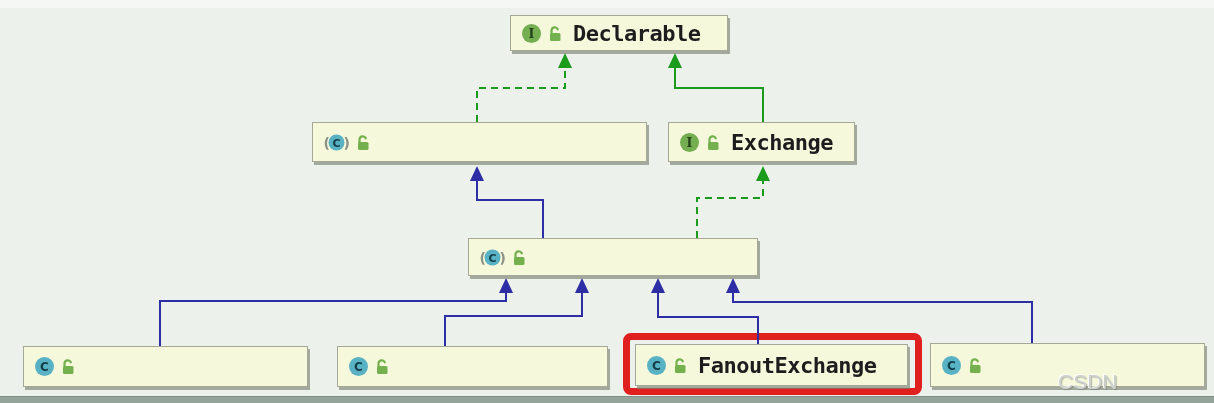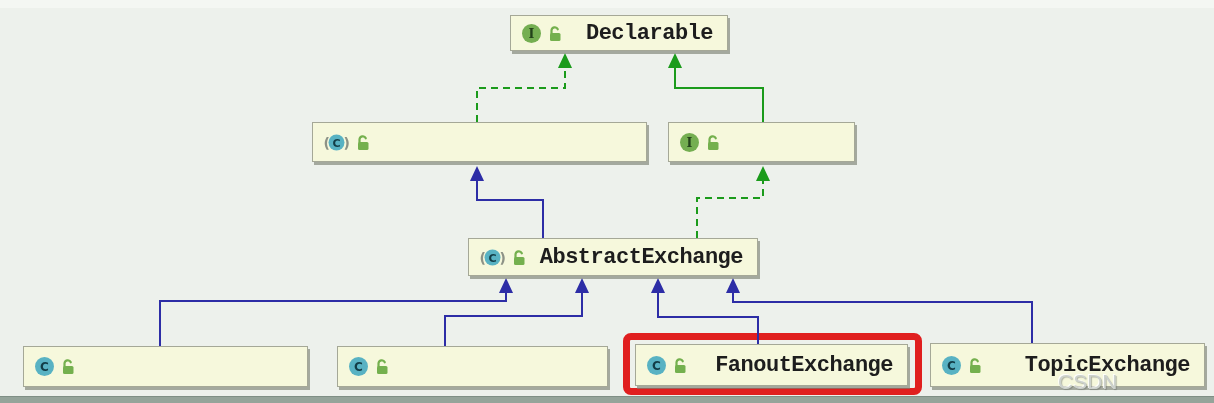--- a/index.html
+++ b/index.html
@@ -23,21 +23,21 @@
     padding:0 8px 0 10px;
     background:#f6f8dc;
     border:1px solid #a5a897;
     box-shadow:2px 3px 0 rgba(125,130,116,0.65);
     font-weight:bold;font-size:22px;color:#1d1d1d;
     white-space:nowrap;
     cursor:default;
   }
   .node .type-icon{flex:none;margin-right:5px;}
   .node .lock-icon{flex:none;margin-right:10px;}
-  .node .label{flex:1;text-align:right;padding-right:6px;letter-spacing:-0.5px;font-family:Liberation Mono, monospace;}
+  .node .label{flex:1;text-align:left;padding-right:6px;letter-spacing:-0.5px;}
   .highlight-box{
     position:absolute;z-index:1;
     box-sizing:border-box;
     border:7px solid #e01f1f;
     border-radius:8px;
     background:transparent;
   }
   .watermark{
     position:absolute;z-index:4;
     font-family:"Liberation Sans", sans-serif;
@@ -119,33 +119,33 @@
       </div>
       <div class="node" style="left: 668px; top: 122px; width: 187px; height: 40px;">
         <svg class="type-icon" width="21" height="21" viewBox="0 0 21 21">
           <circle cx="10.5" cy="10.5" r="9.5" fill="#74ae51"></circle>
           <text x="10.5" y="15" text-anchor="middle" font-family="'DejaVu Serif',serif" font-size="12.5" font-weight="bold" fill="#23421a">I</text>
         </svg>
         <svg class="lock-icon" width="16" height="17" viewBox="0 0 16 17">
           <path d="M4.5 8.5 V5.6 A3.3 3.3 0 0 1 10.8 4.3" fill="none" stroke="#74b04e" stroke-width="2.2" stroke-linecap="round"></path>
           <rect x="3" y="8" width="10.5" height="8" rx="1.5" fill="#74b04e"></rect>
         </svg>
+        <span class="label">Exchange</span>
       </div>
       <div class="node" style="left: 468px; top: 238px; width: 290px; height: 38px;">
         <svg class="type-icon" width="27" height="21" viewBox="0 0 27 21">
           <text x="0.5" y="15.5" font-family="'DejaVu Sans',sans-serif" font-size="14" fill="#8d9286">(</text>
           <circle cx="13.5" cy="10.5" r="8" fill="#58b2c3"></circle>
           <text x="13.5" y="14.5" text-anchor="middle" font-family="'DejaVu Sans',sans-serif" font-size="11" font-weight="bold" fill="#123c46">C</text>
           <text x="20.5" y="15.5" font-family="'DejaVu Sans',sans-serif" font-size="14" fill="#8d9286">)</text>
         </svg>
         <svg class="lock-icon" width="16" height="17" viewBox="0 0 16 17">
           <path d="M4.5 8.5 V5.6 A3.3 3.3 0 0 1 10.8 4.3" fill="none" stroke="#74b04e" stroke-width="2.2" stroke-linecap="round"></path>
           <rect x="3" y="8" width="10.5" height="8" rx="1.5" fill="#74b04e"></rect>
         </svg>
-        <span class="label">AbstractExchange</span>
       </div>
       <div class="node" style="left: 23px; top: 346px; width: 285px; height: 41px;">
         <svg class="type-icon" width="21" height="21" viewBox="0 0 21 21">
           <circle cx="10.5" cy="10.5" r="9.5" fill="#58b2c3"></circle>
           <text x="10.5" y="15" text-anchor="middle" font-family="'DejaVu Sans',sans-serif" font-size="12" font-weight="bold" fill="#123c46">C</text>
         </svg>
         <svg class="lock-icon" width="16" height="17" viewBox="0 0 16 17">
           <path d="M4.5 8.5 V5.6 A3.3 3.3 0 0 1 10.8 4.3" fill="none" stroke="#74b04e" stroke-width="2.2" stroke-linecap="round"></path>
           <rect x="3" y="8" width="10.5" height="8" rx="1.5" fill="#74b04e"></rect>
         </svg>
@@ -173,18 +173,17 @@
       </div>
       <div class="node" style="left: 930px; top: 343px; width: 275px; height: 44px;">
         <svg class="type-icon" width="21" height="21" viewBox="0 0 21 21">
           <circle cx="10.5" cy="10.5" r="9.5" fill="#58b2c3"></circle>
           <text x="10.5" y="15" text-anchor="middle" font-family="'DejaVu Sans',sans-serif" font-size="12" font-weight="bold" fill="#123c46">C</text>
         </svg>
         <svg class="lock-icon" width="16" height="17" viewBox="0 0 16 17">
           <path d="M4.5 8.5 V5.6 A3.3 3.3 0 0 1 10.8 4.3" fill="none" stroke="#74b04e" stroke-width="2.2" stroke-linecap="round"></path>
           <rect x="3" y="8" width="10.5" height="8" rx="1.5" fill="#74b04e"></rect>
         </svg>
-        <span class="label">TopicExchange</span>
       </div>
     </div>
   <div class="watermark" style="left:1058px;top:370px;">CSDN @lzkkang</div>
   <div class="bottom-bar"></div>
 </div>
 
 </body></html>

